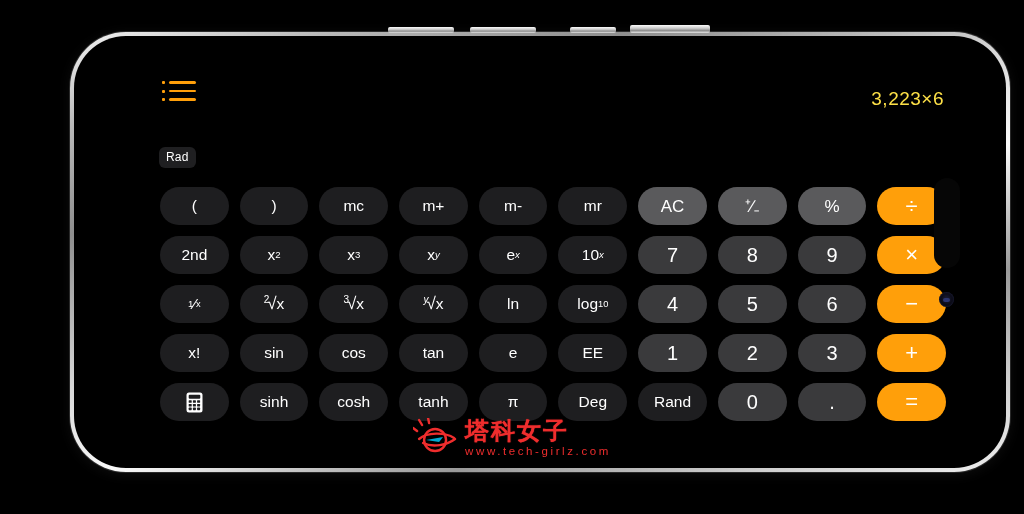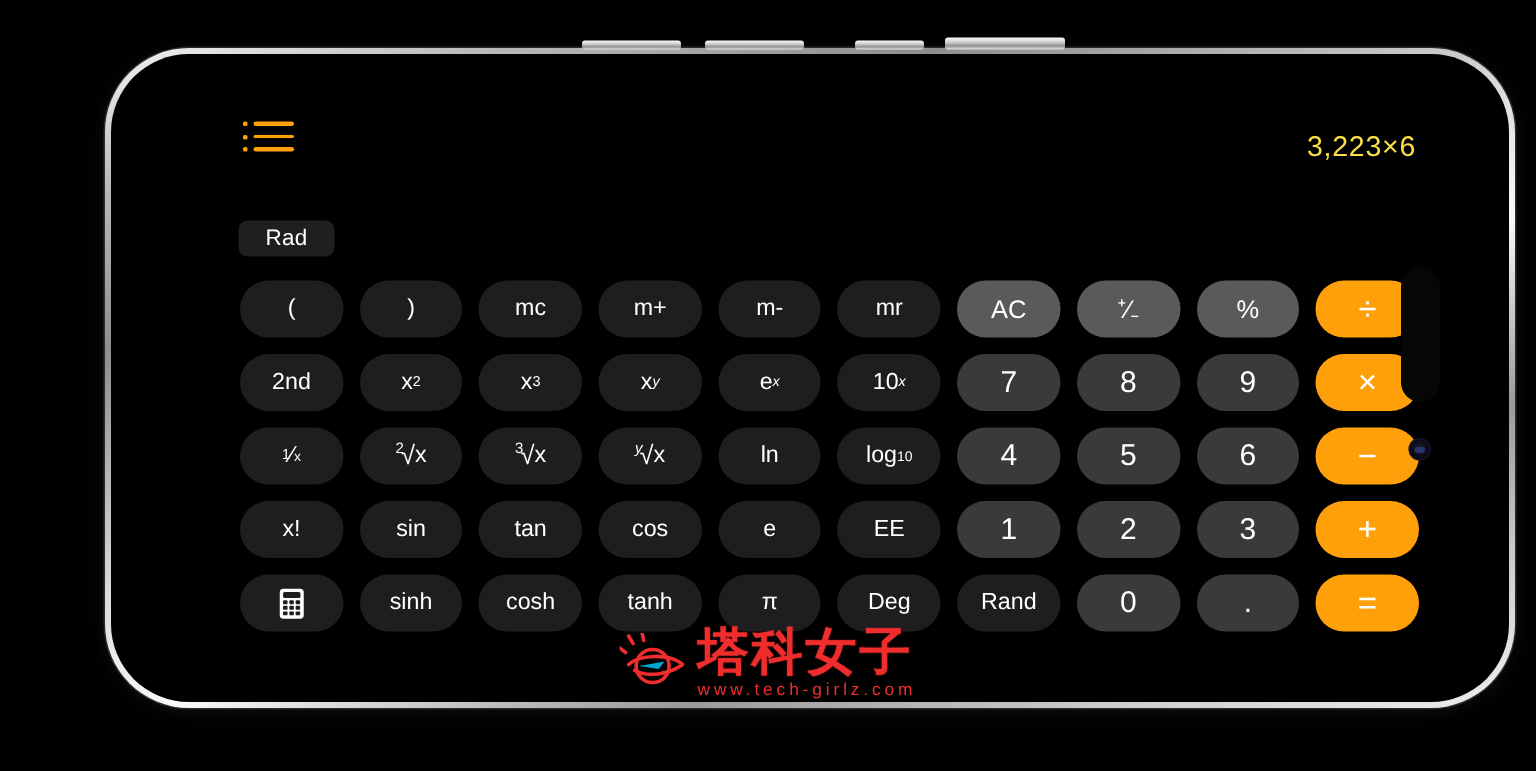--- a/index.html
+++ b/index.html
@@ -56,21 +56,21 @@
     display:flex; flex-direction:column; justify-content:space-between;
     padding:3px 0; cursor:pointer;
   }
   .menu-line{ display:flex; align-items:center; gap:4px; height:3px; }
   .menu-dot{ width:3px; height:3px; background:#ff9f0a; border-radius:1px; }
   .menu-bar{ flex:1; height:2.6px; background:#ff9f0a; border-radius:2px; }
 
   #rad-badge{
     position:absolute; left:85px; top:111px;
     background:#1f1f21; color:#fff; border-radius:6px;
-    padding:4px 18px 5px; font-size:15px; line-height:1;
+    padding:4px 7px 5px; font-size:12px; line-height:1;
     letter-spacing:.2px;
   }
 
   #display{
     position:absolute; right:62px; top:52px; width:640px;
     text-align:right;
   }
   #expression{
     font-size:19px; color:#fde047; letter-spacing:.5px; line-height:1.2;
     font-weight:400;
@@ -112,21 +112,21 @@
 
   
   #watermark{
     position:absolute; left:50%; transform:translateX(-50%);
     top:418px; display:flex; align-items:center; gap:6px;
     pointer-events:none;
   }
   #wm-logo{ width:46px; height:40px; }
   #wm-text{ display:flex; flex-direction:column; align-items:flex-start; }
   #wm-cn{
-    font-size:34px; color:#ef2d2d; font-weight:700; line-height:1;
+    font-size:24px; color:#ef2d2d; font-weight:700; line-height:1;
     letter-spacing:2px; font-family:"DejaVu Sans", sans-serif;
     text-shadow:0 0 1px #ef2d2d;
   }
   #wm-url{
     font-size:11.5px; color:#ef2d2d; font-weight:400;
     letter-spacing:2.6px; margin-top:3px; line-height:1;
   }
 </style>
 </head>
 <body>
@@ -200,22 +200,22 @@
                 <span class="rad">√</span>
               </span>x</div>
             <div class="key fn">ln</div>
             <div class="key fn">log<sub>10</sub></div>
             <div class="key num">4</div>
             <div class="key num">5</div>
             <div class="key num">6</div>
             <div class="key op">−</div>
             <div class="key fn">x!</div>
             <div class="key fn">sin</div>
+            <div class="key fn">cos</div>
             <div class="key fn">tan</div>
-            <div class="key fn">cos</div>
             <div class="key fn">e</div>
             <div class="key fn">EE</div>
             <div class="key num">1</div>
             <div class="key num">2</div>
             <div class="key num">3</div>
             <div class="key op">+</div>
             <div class="key fn">
               <svg class="calc-icon" viewBox="0 0 17 21">
                 <rect x="0.5" y="0.5" width="16" height="20" rx="2.5" fill="#fff"></rect>
                 <rect x="2.7" y="2.7" width="11.6" height="4" rx="1" fill="#1e1e20"></rect>

